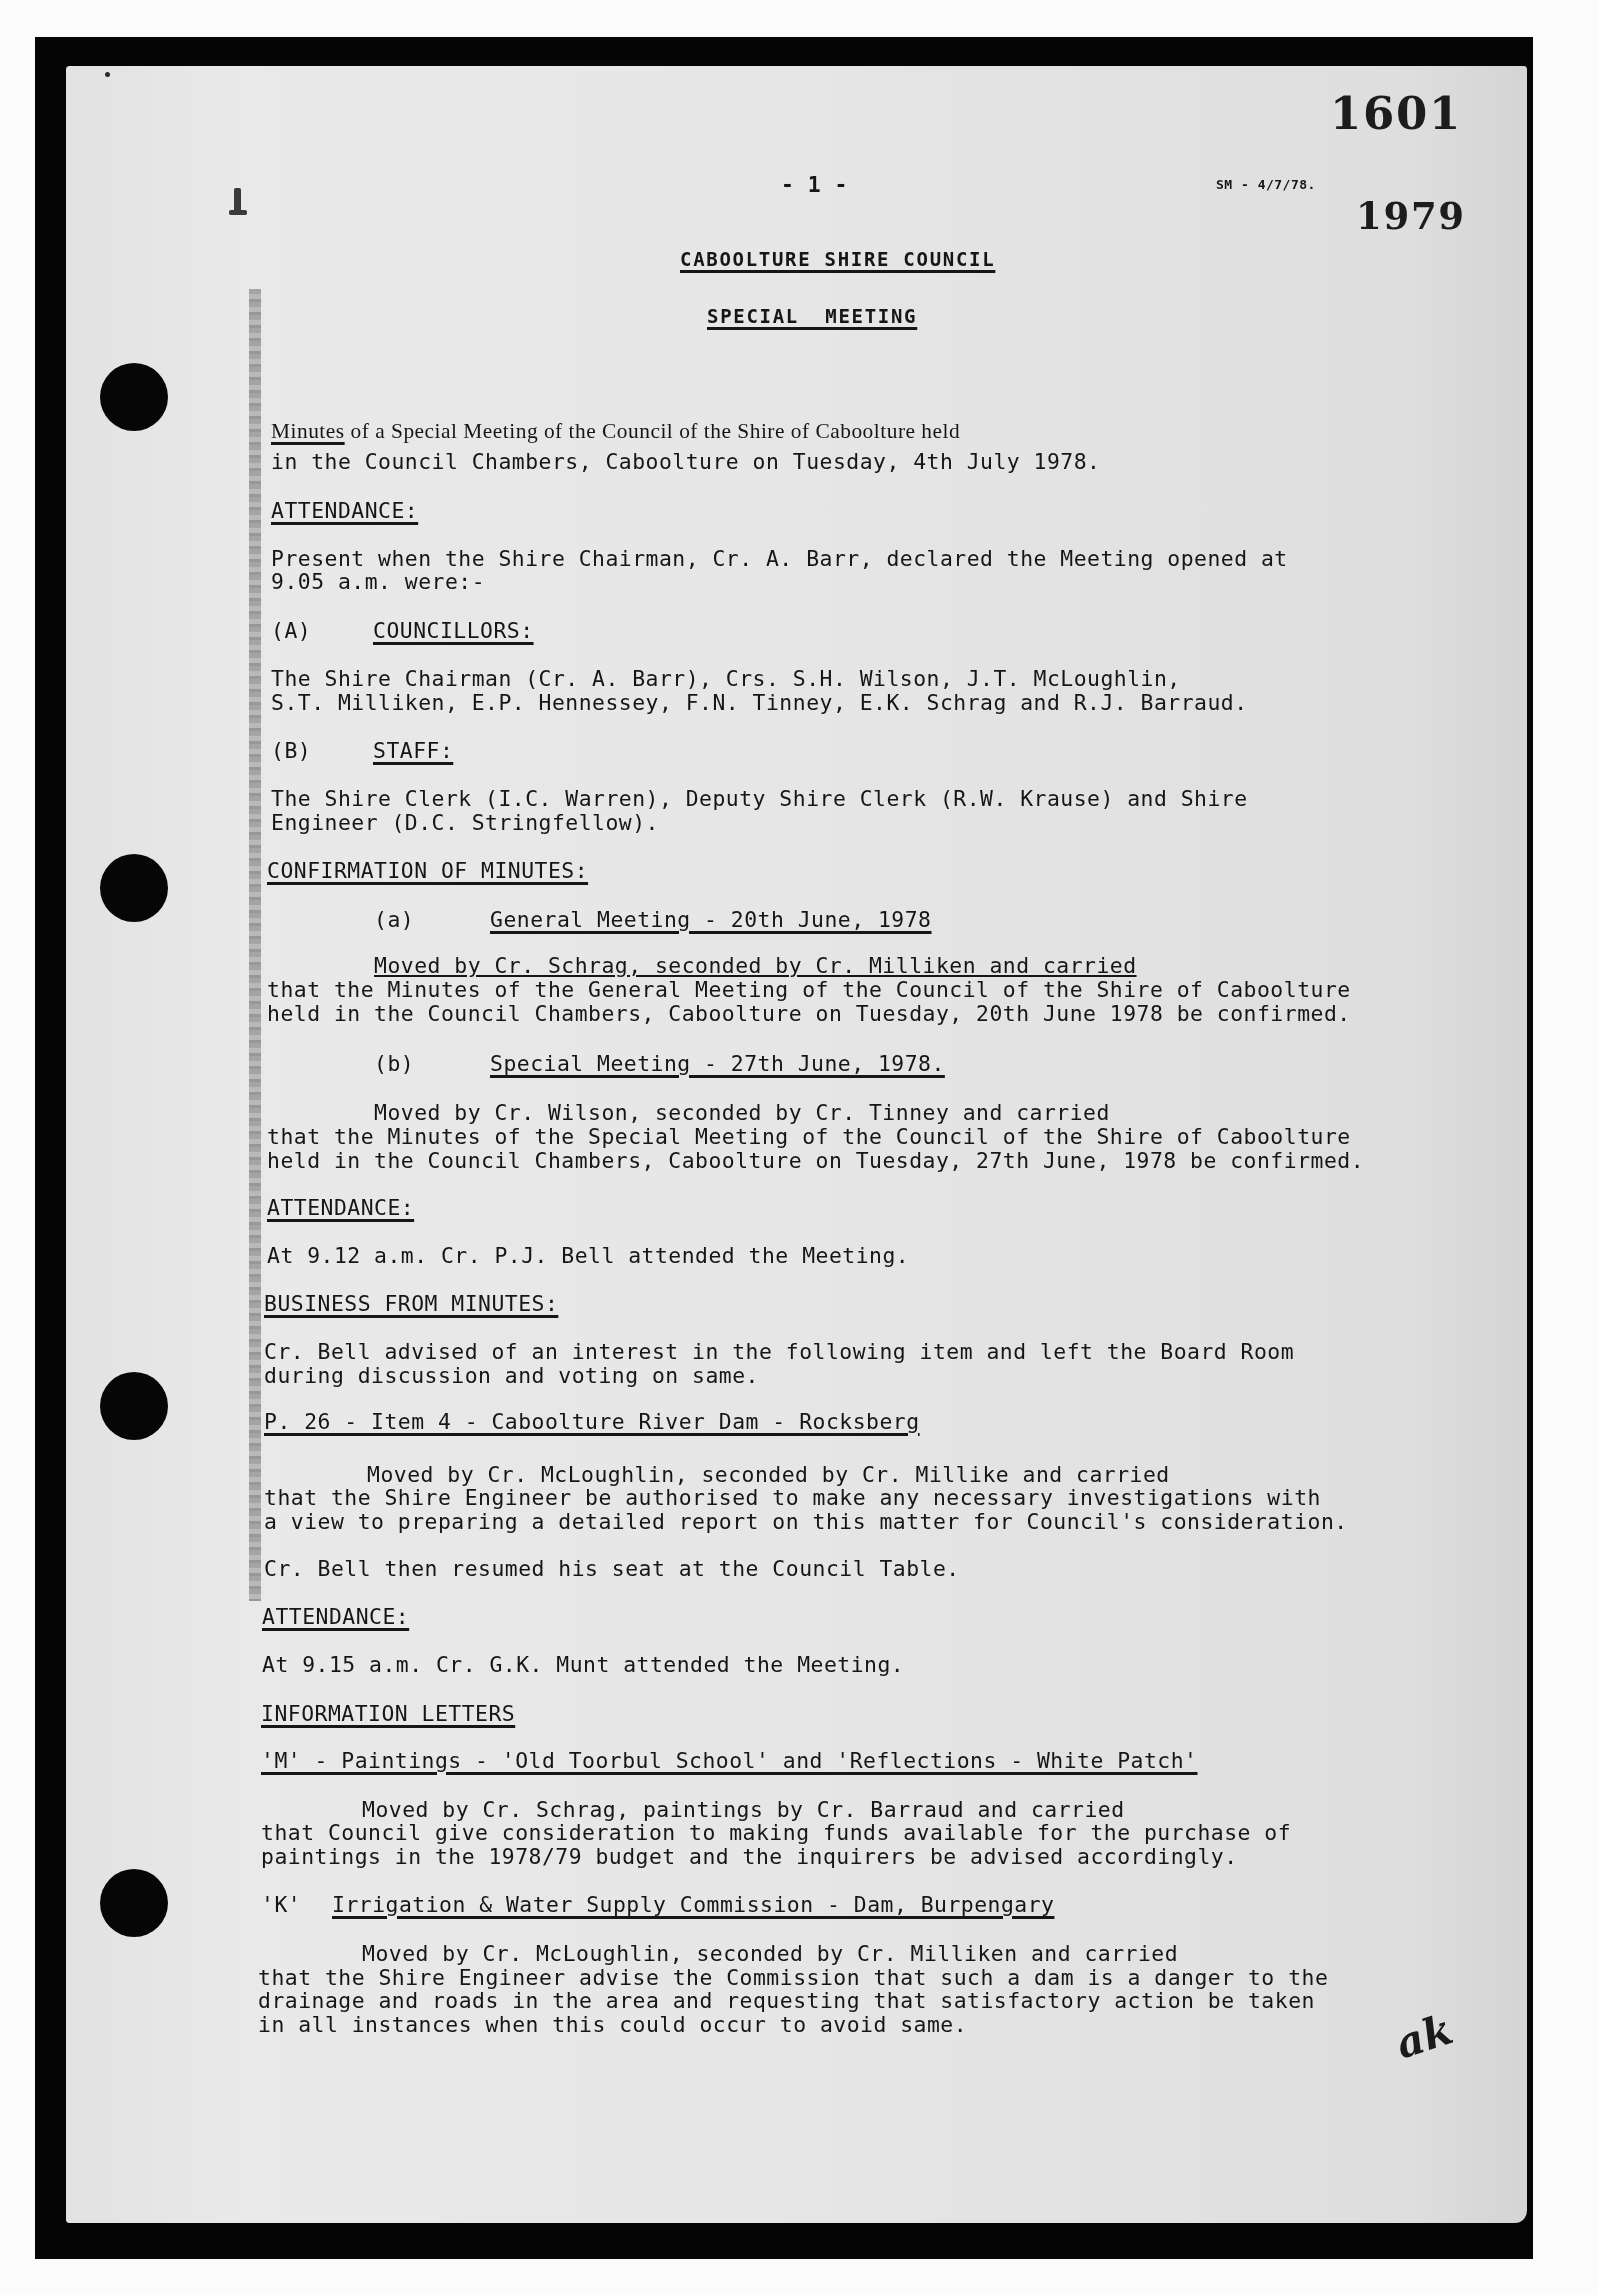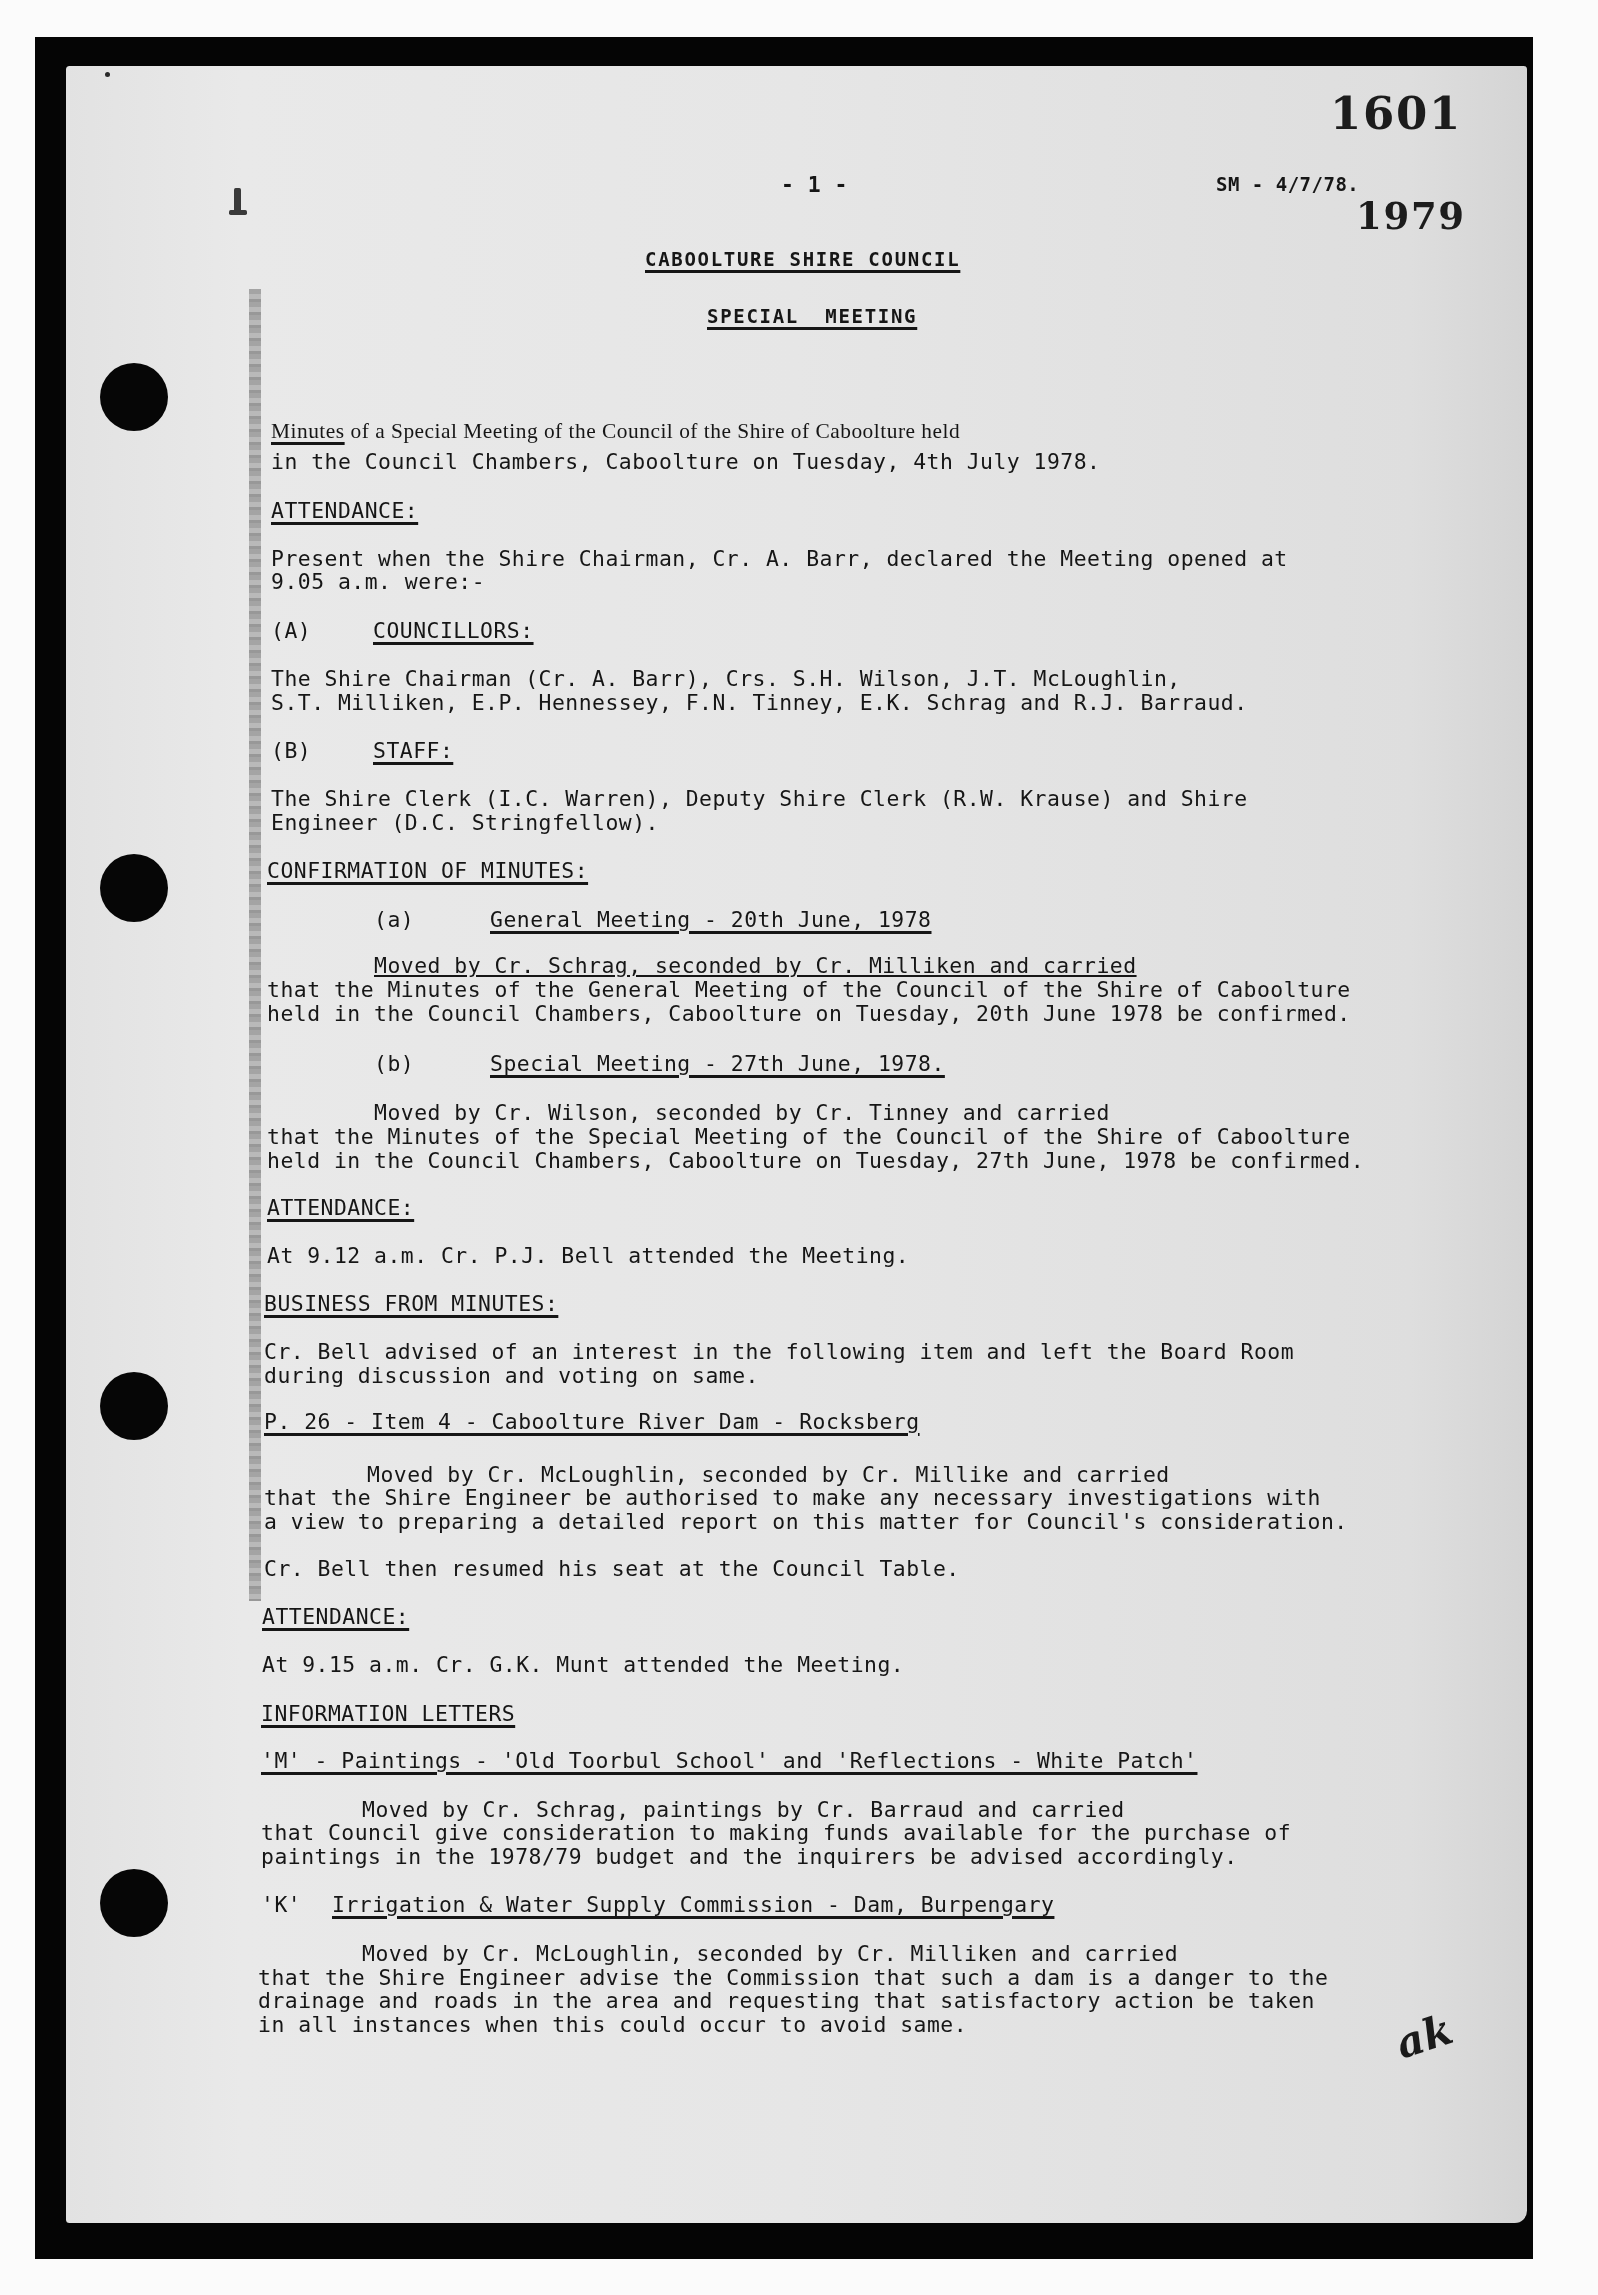--- a/index.html
+++ b/index.html
@@ -51,23 +51,23 @@
 <div class="punch-hole" style="left:100px; top:1372px;"></div>
 <div class="punch-hole" style="left:100px; top:1869px;"></div>
 
 <div class="pin-mark" style="left:234px; top:188px; width:7px; height:24.5px;"></div>
 <div class="pin-mark" style="left:229px; top:210px; width:17.5px; height:5.2px;"></div>
 <div class="speck" style="left:105px; top:72px;"></div>
 
 <div class="stamp" style="left:1330px; top:87px;">1601</div>
 <div class="stamp" style="left:1356px; top:194px; font-size:37px;">1979</div>
 <div class="t bold" style="left:781px; top:173px;">- 1 -</div>
-<div class="t bold" style="left:1216px; top:173px; font-size:19px;">SM - 4/7/78.</div>
+<div class="t bold" style="left:1216px; top:173px; font-size:13px;">SM - 4/7/78.</div>
 
-<div class="t u heading-center" style="left:645px; top:248px;">CABOOLTURE SHIRE COUNCIL</div>
+<div class="t u heading-center" style="left:680px; top:248px;">CABOOLTURE SHIRE COUNCIL</div>
 <div class="t u heading-center" style="left:707px; top:305px;">SPECIAL  MEETING</div>
 
 <div class="t" style="left:271px; top:420px;font-family:Liberation Serif, serif;"><span class="u">Minutes</span><span> of a Special Meeting of the Council of the Shire of Caboolture held</span></div>
 <div class="t" style="left:271px; top:450px;">in the Council Chambers, Caboolture on Tuesday, 4th July 1978.</div>
 
 <div class="t u" style="left:271px; top:499px;">ATTENDANCE:</div>
 <div class="t" style="left:271px; top:547px;">Present when the Shire Chairman, Cr. A. Barr, declared the Meeting opened at</div>
 <div class="t" style="left:271px; top:570px;">9.05 a.m. were:-</div>
 
 <div class="t" style="left:271px; top:619px;">(A)</div>

